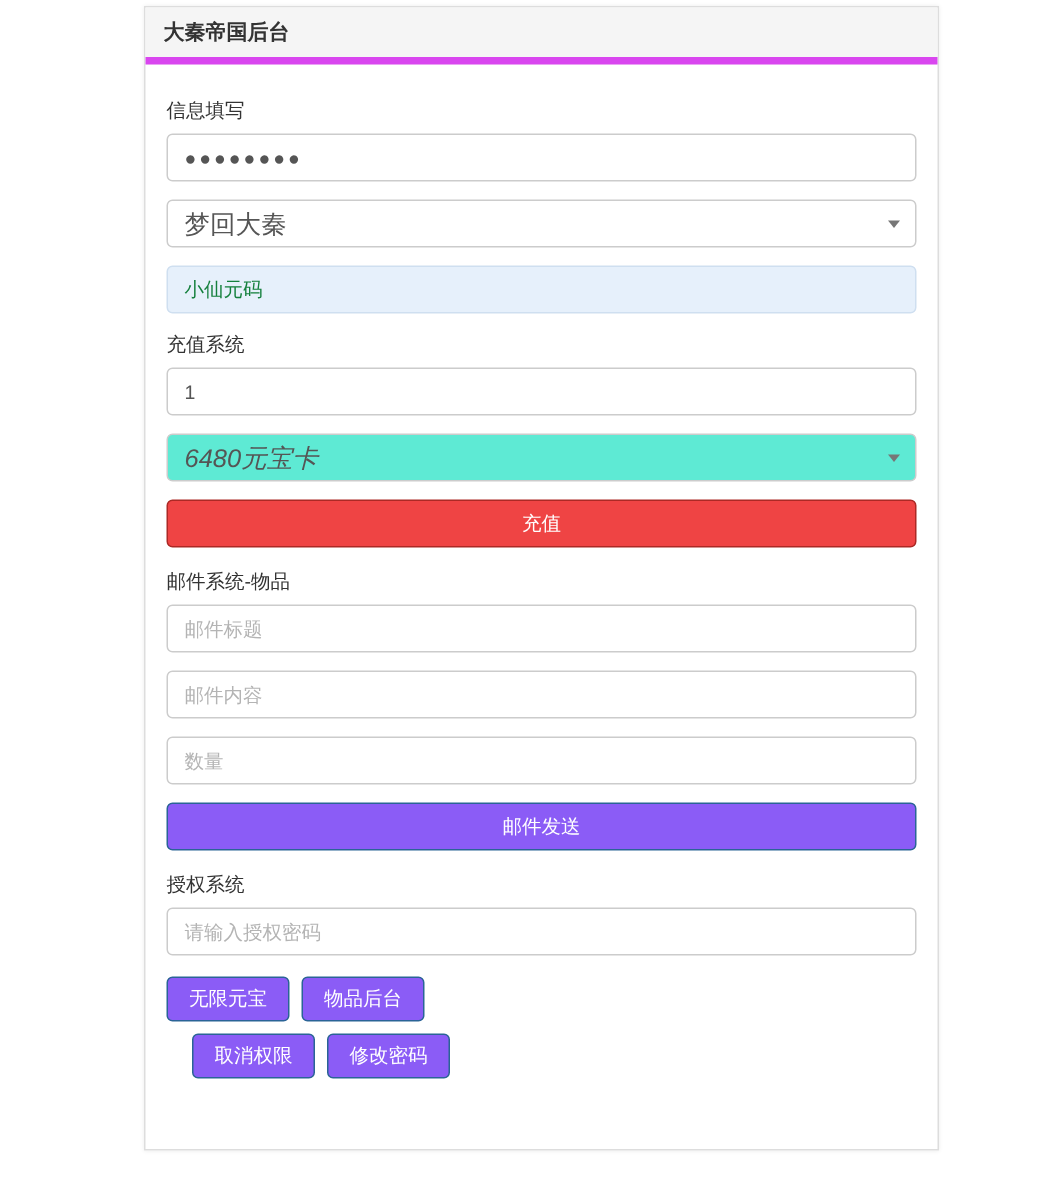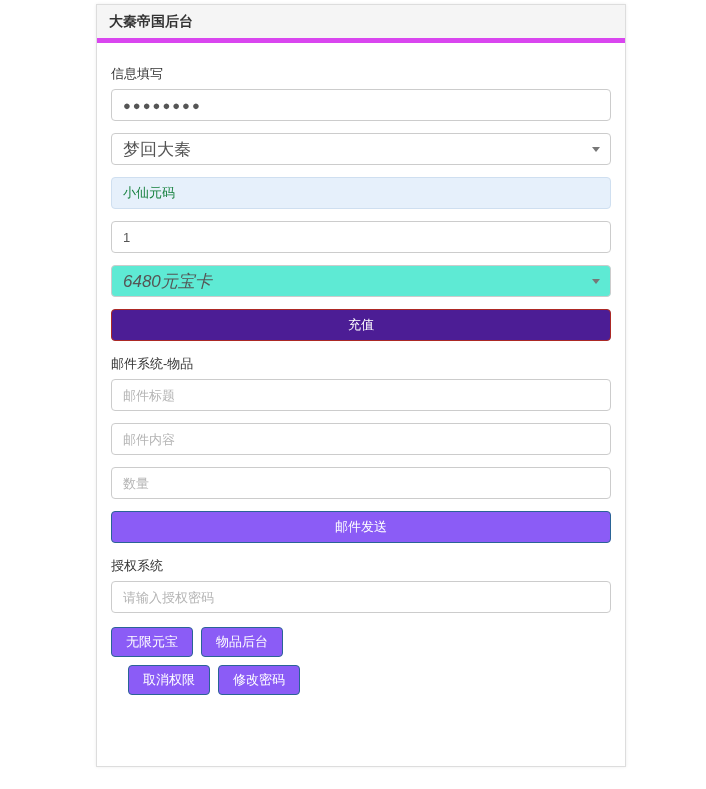--- a/index.html
+++ b/index.html
@@ -121,21 +121,21 @@
     font-family: "Liberation Sans", sans-serif;
     cursor: pointer;
     border: 1px solid transparent;
     color: #ffffff;
   }
   .btn-block {
     width: 100%;
     height: 32px;
   }
   .btn-danger {
-    background: #4c1d95;
+    background: #ef4444;
     border-color: #ac2925;
   }
   .btn-primary {
     background: #8b5cf6;
     border-color: #2a6496;
   }
   .btn-small {
     height: 30px;
     padding: 0 14px;
     margin-right: 8px;
@@ -167,20 +167,21 @@
 
     <div class="select-field">
       <span>梦回大秦</span>
       <span class="caret"></span>
     </div>
 
     <div class="field highlight">
       <span>小仙元码</span>
     </div>
 
+    <div class="section-label">充值系统</div>
 
     <div class="field">
       <span>1</span>
     </div>
 
     <div class="select-field grey">
       <span>6480元宝卡</span>
       <span class="caret"></span>
     </div>
 

